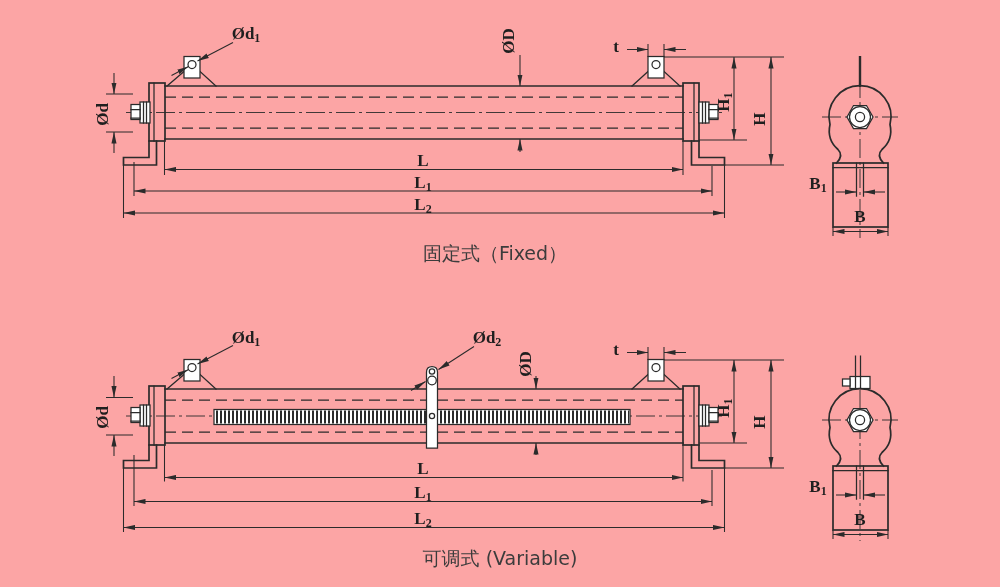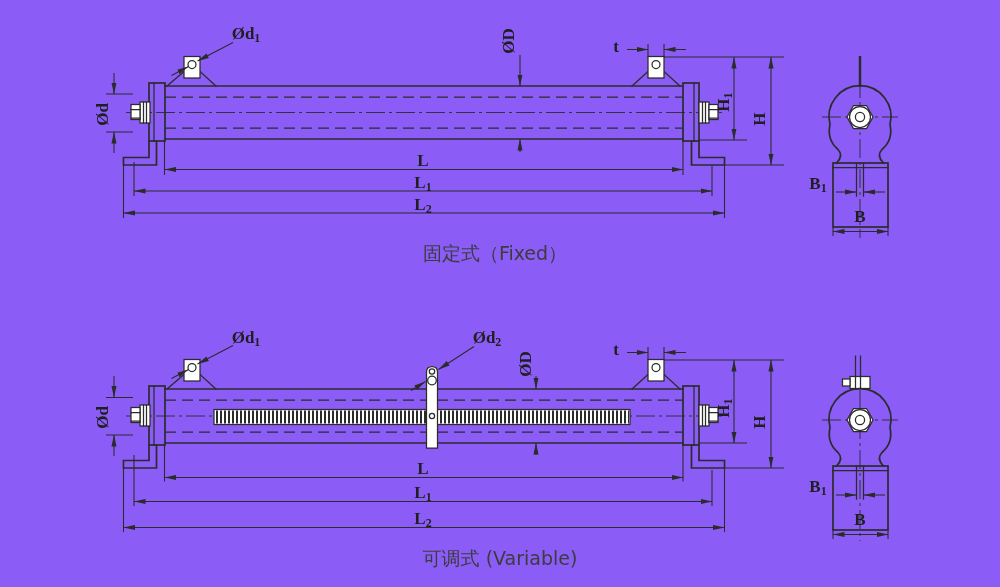--- a/index.html
+++ b/index.html
@@ -1,16 +1,16 @@
 <!DOCTYPE html>
 <html><head>
 <meta charset="utf-8">
 <style>
   html,body{margin:0;padding:0;background:#ffffff;}
-  .stage{width:1000px;height:587px;background:#8b5cf6;position:relative;overflow:hidden;}
+  .stage{width:1000px;height:587px;background:#fca5a5;position:relative;overflow:hidden;}
   svg{display:block;}
   .ol{stroke:#2b2b2b;stroke-width:1.7;fill:none;stroke-linecap:square;}
   .ol2{stroke:#2b2b2b;stroke-width:1.25;fill:none;stroke-linecap:square;}
   .wfill{fill:#ffffff;}
   .hid{stroke:#2b2b2b;stroke-width:1.25;fill:none;stroke-dasharray:11 6;}
   .cl{stroke:#2b2b2b;stroke-width:0.9;fill:none;stroke-dasharray:19 4 3 4;}
   .dim{stroke:#2b2b2b;stroke-width:1.05;fill:none;}
   .hatch{stroke:#2b2b2b;stroke-width:13;fill:none;stroke-dasharray:2 2;}
   .wire{stroke:#2b2b2b;stroke-width:2.4;fill:none;}
   .lbl{font-family:"Liberation Serif","DejaVu Serif",serif;font-weight:bold;font-size:17px;fill:#1f1f1f;}

